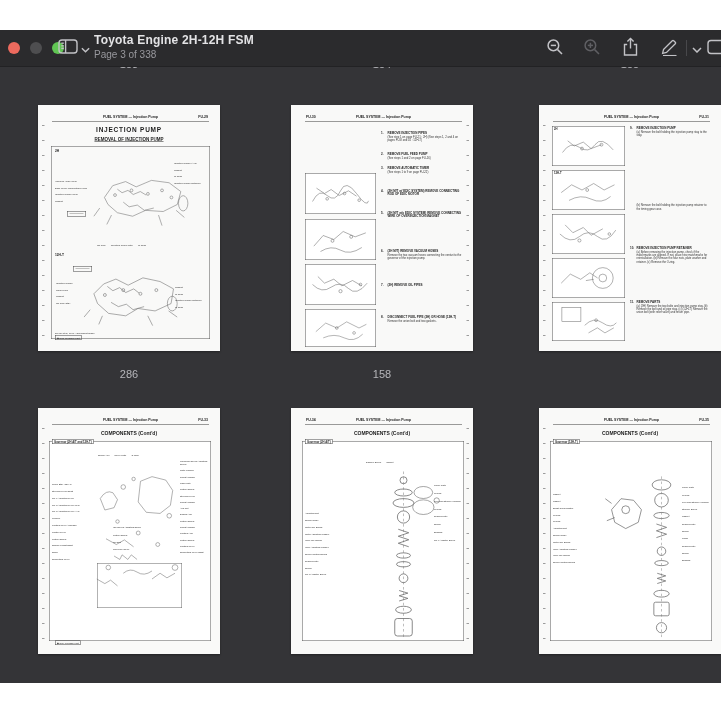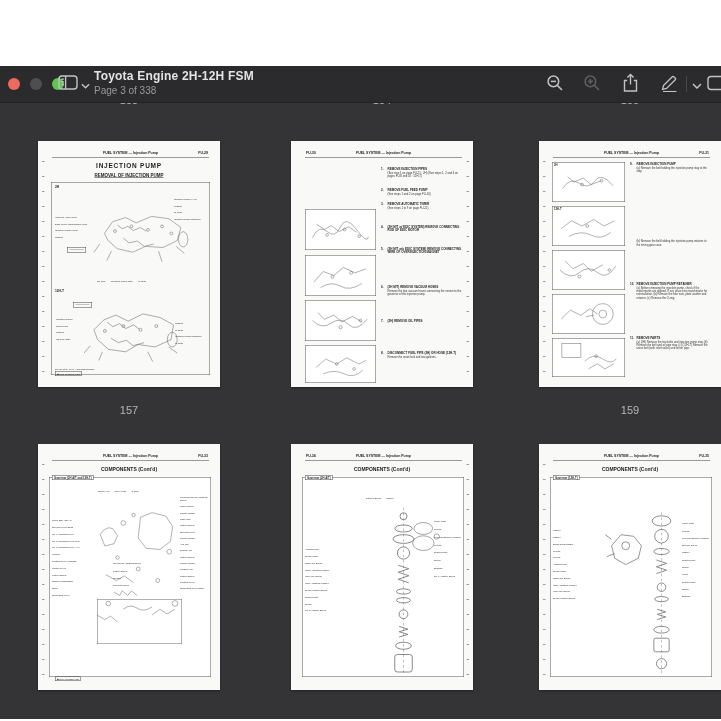--- a/index.html
+++ b/index.html
@@ -1,20 +1,20 @@
 <!DOCTYPE html>
 <html><head>
 <meta charset="utf-8">
 <style>
   html,body{margin:0;padding:0;background:#ffffff;}
   .canvas{position:relative;width:721px;height:721px;background:#ffffff;overflow:hidden;
           font-family:"Liberation Sans",sans-serif;-webkit-font-smoothing:antialiased;}
 
   
-  .window{position:absolute;left:0;top:30px;width:721px;height:653px;background:#343437;margin-top:36px;}
+  .window{position:absolute;left:0;top:30px;width:721px;height:653px;background:#343437;}
   .titlebar{position:absolute;left:0;top:0;width:721px;height:36px;background:#2b2b2d;
             border-bottom:1px solid #222224;z-index:30;}
   .traffic{position:absolute;left:8px;top:12px;display:flex;gap:10px;}
   .tl{width:12px;height:12px;border-radius:50%;display:inline-block;}
   .tl.red{background:#ed6a5e;} .tl.gray{background:#4e4e50;} .tl.green{background:#61c554;}
   .tb-btn{position:absolute;background:none;border:none;padding:0;margin:0;color:#c2c2c6;
           display:flex;align-items:center;justify-content:center;height:24px;top:6px;cursor:default;}
   .tb-btn.dim{color:#5f5f63;}
   .sidebar-btn{left:57px;width:34px;}
   .titles{position:absolute;left:94px;top:4px;line-height:1.15;}
@@ -400,22 +400,22 @@
             <div class="ss">(a) Before removing the injection pump, check if the matchmarks are aligned. If not, place new matchmarks for reinstallation. (b) Remove the four nuts, plate washer and retainer. (c) Remove the O-ring.</div>
           </div>
           <div class="stp" style="left:182px;top:390px;width:160px;">
             <span class="sn">11.</span>
             <div class="sh">REMOVE PARTS</div>
             <div class="ss">(a) (2H) Remove the two bolts and injection pump stay. (b) Remove the bolt and oil pipe stay. (c) (12H-T) Remove the union bolt (with relief valve) and return pipe.</div>
           </div>
         </div>
       </div>
 
-      <div class="plabel lab-row1 lab-c0">157</div>
-      <div class="plabel lab-row1 lab-c2">159</div>
+      <div class="plabel lab-row1 lab-c0">286</div>
+      <div class="plabel lab-row1 lab-c1">158</div>
 
       <div class="thumb c0 r1">
         <div class="pz">
           <div class="dsh dshL"></div>
           <div class="ph">
               <span class="ph-c">FUEL SYSTEM  —  Injection Pump</span>
             <span class="ph-r">FU-33</span>
             </div>
           <div class="hrule"></div>
           <div class="cmp-title">COMPONENTS (Cont'd)</div>

